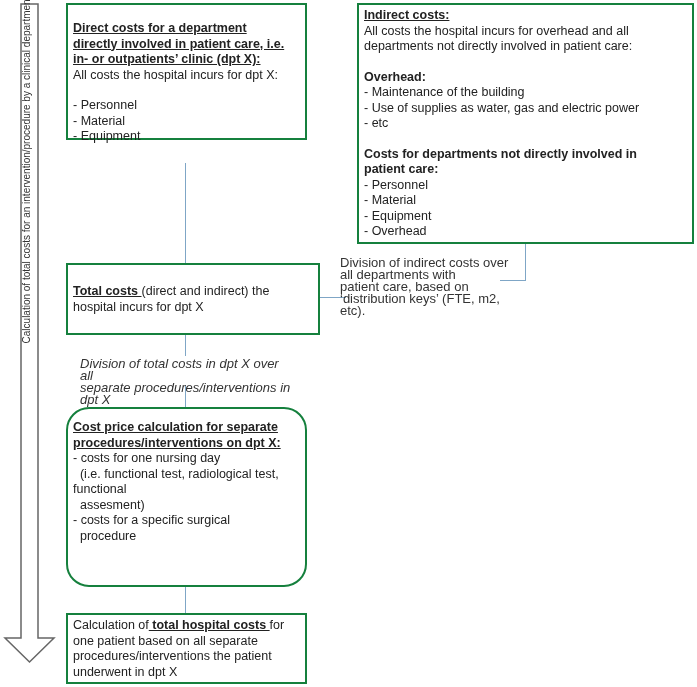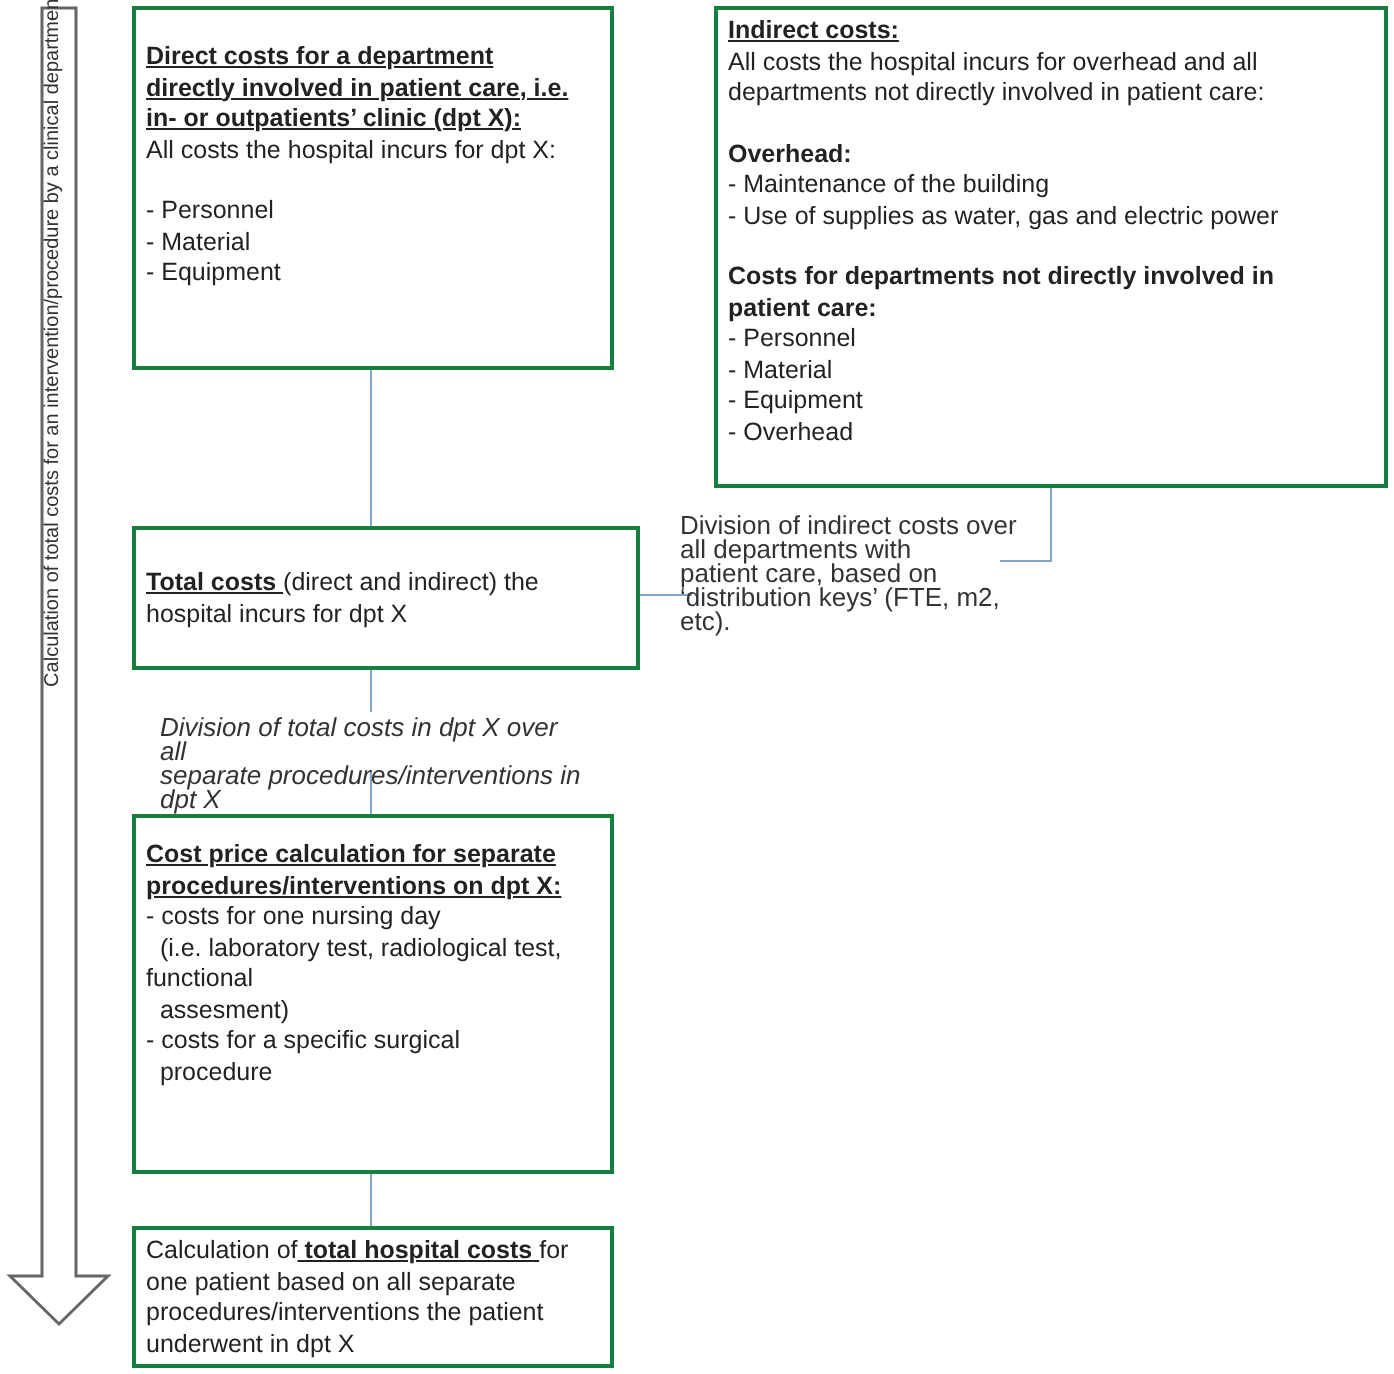--- a/index.html
+++ b/index.html
@@ -27,39 +27,40 @@
 
 <div class="line" style="left:185px;top:163px;width:1px;height:101px;"></div>
 <div class="line" style="left:525px;top:243px;width:1px;height:37px;"></div>
 <div class="line" style="left:500px;top:280px;width:26px;height:1px;"></div>
 <div class="line" style="left:306px;top:297px;width:40px;height:1px;"></div>
 <div class="line" style="left:185px;top:334px;width:1px;height:22px;"></div>
 <div class="line" style="left:185px;top:385px;width:1px;height:23px;"></div>
 <div class="line" style="left:185px;top:585px;width:1px;height:28px;"></div>
 <div class="line" style="left:185px;top:613px;width:103px;height:1px;"></div>
 
-<div class="box" style="left:66px;top:3px;width:241px;height:182px;padding-top:16px;">
+<div class="box" style="left:66px;top:3px;width:241px;height:137px;padding-top:16px;">
   <p class="h">Direct costs for a department</p>
   <p class="h">directly involved in patient care, i.e.</p>
   <p class="h">in- or outpatients’ clinic (dpt X):</p>
   <p>All costs the hospital incurs for dpt X:</p>
   <div class="gap"></div>
   <p>- Personnel</p>
   <p>- Material</p>
   <p>- Equipment</p>
 </div>
 
 <div class="box" style="left:357px;top:3px;width:337px;height:241px;padding-top:3px;">
   <p class="h">Indirect costs:</p>
   <p>All costs the hospital incurs for overhead and all</p>
   <p>departments not directly involved in patient care:</p>
   <div class="gap"></div>
   <p class="b">Overhead:</p>
   <p>- Maintenance of the building</p>
   <p>- Use of supplies as water, gas and electric power</p>
+  <p>- etc</p>
   <div class="gap"></div>
   <p class="b">Costs for departments not directly involved in</p>
   <p class="b">patient care:</p>
   <p>- Personnel</p>
   <p>- Material</p>
   <p>- Equipment</p>
   <p>- Overhead</p>
 </div>
 
 <div class="note" style="left:340px;top:257px;width:175px;">
@@ -72,25 +73,25 @@
 <div class="box" style="left:66px;top:263px;width:254px;height:72px;padding-top:19px;">
   <p><span class="h">Total costs </span><span>(direct and indirect) the</span></p>
   <p>hospital incurs for dpt X</p>
 </div>
 
 <div class="note" style="left:80px;top:358px;width:215px;font-style:italic;">
   <div>Division of total costs in dpt X over all</div>
   <div>separate procedures/interventions in dpt X</div>
 </div>
 
-<div class="box" style="left:66px;top:407px;width:241px;height:180px;padding-top:11px;">
+<div class="box" style="left:66px;top:407px;width:241px;height:180px;padding-top:11px;border-radius:23px;">
   <p class="h">Cost price calculation for separate</p>
   <p class="h">procedures/interventions on dpt X:</p>
   <p style="white-space:pre;">- costs for one nursing day</p>
-  <p style="white-space:pre;">  (i.e. laboratory test, radiological test,</p>
+  <p style="white-space:pre;">  (i.e. functional test, radiological test,</p>
   <p style="white-space:pre;">functional</p>
   <p style="white-space:pre;">  assesment)</p>
   <p style="white-space:pre;">- costs for a specific surgical</p>
   <p style="white-space:pre;">  procedure</p>
 </div>
 
 <div class="box" style="left:66px;top:613px;width:241px;height:71px;padding-top:3px;">
   <p><span>Calculation of</span><span class="h" style="white-space:pre;"> total hospital costs </span><span>for</span></p>
   <p>one patient based on all separate</p>
   <p>procedures/interventions the patient</p>

